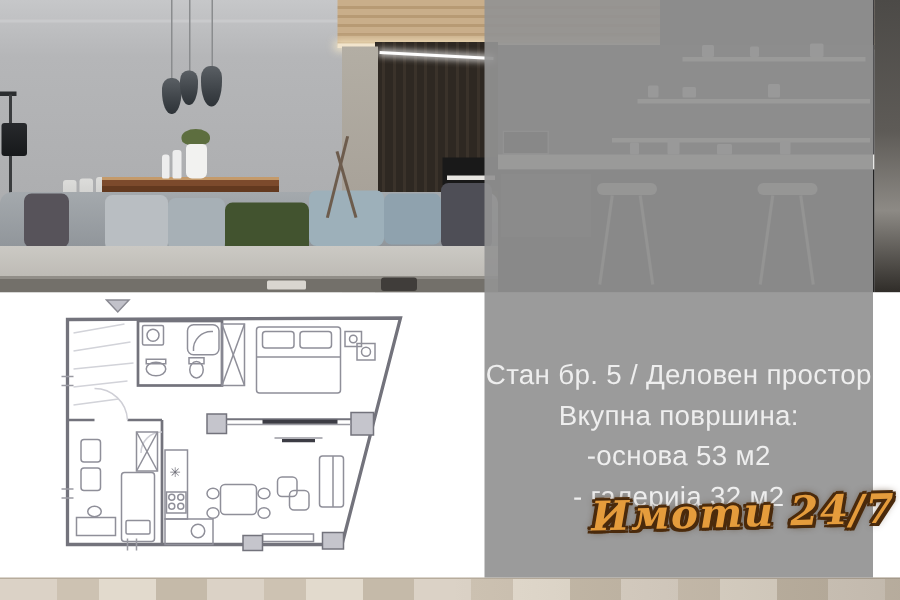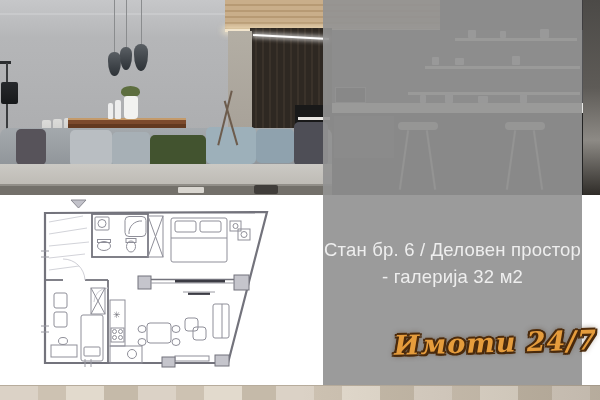--- a/index.html
+++ b/index.html
@@ -283,19 +283,21 @@
         <line x1="66" y1="163" x2="66" y2="171"></line>
     </g>
   </svg>
 
   <div class="abs wood-strip"></div>
   <div class="abs wood-shade"></div>
 
   <div class="abs overlay"></div>
 
   <div class="abs listing">
-    <div>Стан бр. 6 / Деловен простор</div>
+    <div>Стан бр. 5 / Деловен простор</div>
+    <div>Вкупна површина:</div>
+    <div>-основа 53 м2</div>
     <div>- галерија 32 м2</div>
   </div>
 
   <div class="abs logo">Имоти 24/7</div>
 
 </div>
 
 </body></html>

